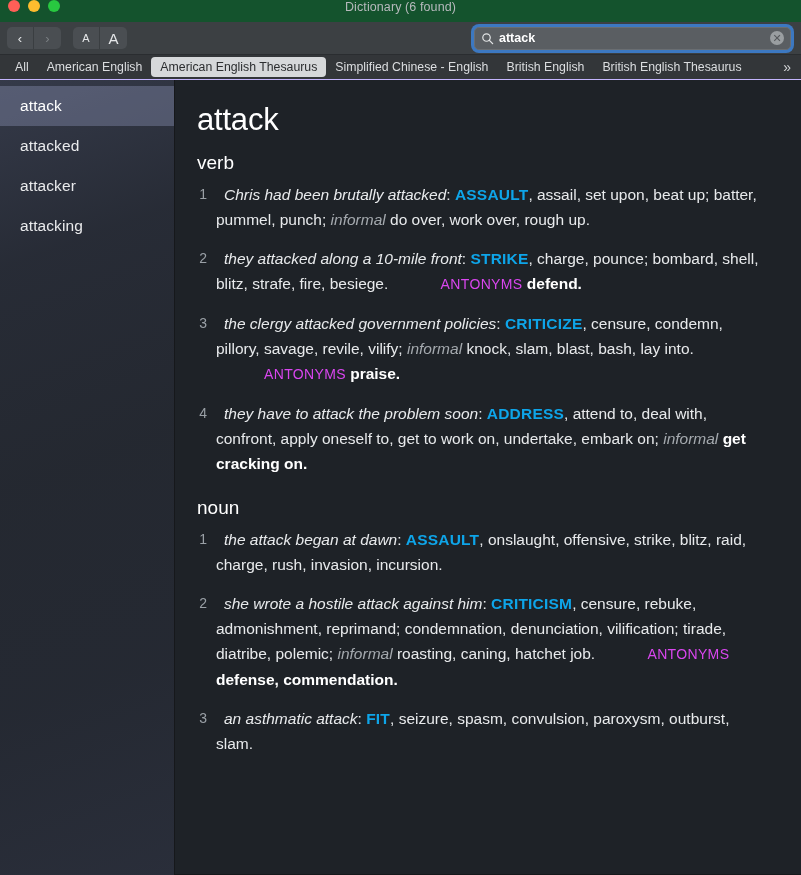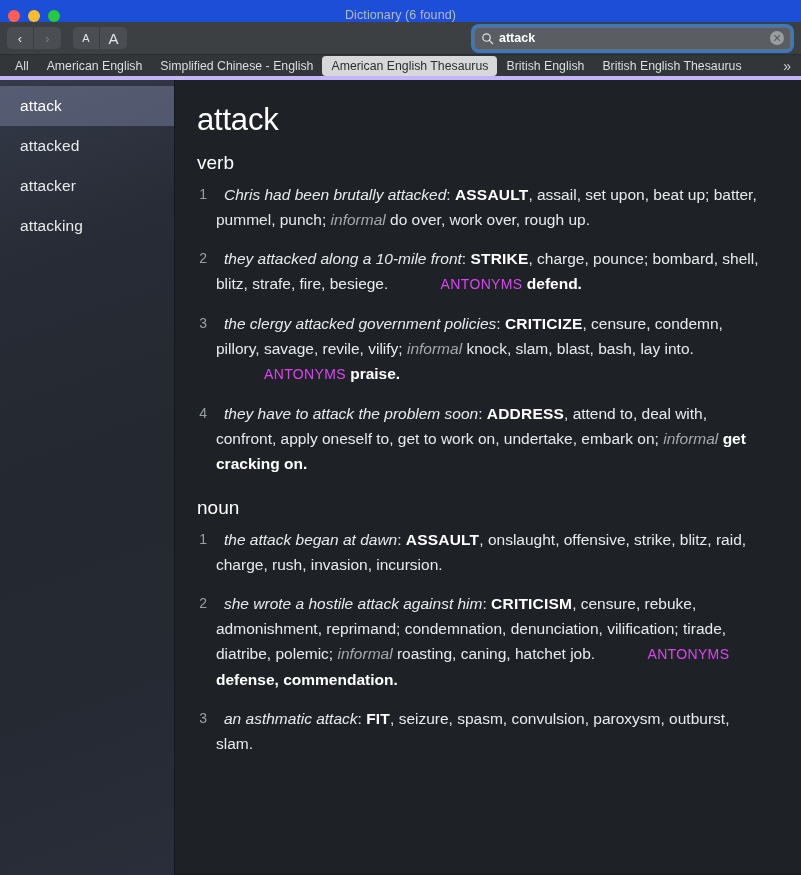--- a/index.html
+++ b/index.html
@@ -20,23 +20,23 @@
     display: flex;
     flex-direction: column;
     background: #1e2227;
   }
 
   
   .titlebar {
     position: relative;
     height: 22px;
     flex: 0 0 22px;
-    background: #1d4ed8;
-    display: flex;
-    align-items: flex-end;
+    background: #14532d;
+    display: flex;
+    align-items: flex-start;
   }
   .traffic-lights {
     display: flex;
     gap: 8px;
     padding-left: 8px;
     align-items: center;
   }
   .light {
     width: 12px; height: 12px;
     border-radius: 50%;
@@ -140,21 +140,21 @@
   }
 
   
   .tabbar {
     height: 25px;
     flex: 0 0 25px;
     background: #333639;
     display: flex;
     align-items: center;
     padding: 0 4px 0 6px;
-    border-bottom: 4px solid #c4b5fd;
+    border-bottom: 1px solid #c4b5fd;
     font-size: 12.3px;
     overflow: hidden;
   }
   .tab {
     color: #dcdee0;
     padding: 2px 9px;
     border-radius: 4px;
     white-space: nowrap;
     cursor: default;
     line-height: 16px;
@@ -245,21 +245,21 @@
     text-align: right;
     padding-right: 9px;
     line-height: 25px;
   }
   .sense-body {
     flex: 1;
     max-width: 548px;
   }
 
   .ex { font-style: italic; color: #e8eaec; margin-left: 8px; }
-  .key { font-weight: 700; color: #ffffff; letter-spacing: 0.2px; }
+  .key { font-weight: 700; color: #0ea5e9; letter-spacing: 0.2px; }
   .reg { font-style: italic; color: #a4a9ae; }
   .bold { font-weight: 700; color: #ffffff; }
   .ant {
     font-size: 14px;
     color: #d946ef;
     letter-spacing: 0.35px;
     margin-left: 48px;
   }
 
   
@@ -308,22 +308,22 @@
         <line x1="10.3" y1="10.3" x2="14.3" y2="14.3" stroke="#e9ebec" stroke-width="1.7" stroke-linecap="round"></line>
       </svg>
       <input class="search-input" type="text" value="attack" style="">
       <div class="clear-btn">✕</div>
     </div>
   </div>
 
   <div class="tabbar">
     <div class="tab">All</div>
     <div class="tab">American English</div>
+    <div class="tab active">American English Thesaurus</div>
     <div class="tab">Simplified Chinese - English</div>
-    <div class="tab active">American English Thesaurus</div>
     <div class="tab">British English</div>
     <div class="tab">British English Thesaurus</div>
     <div class="tab-overflow">»</div>
   </div>
 
   <div class="body-area">
 
     <div class="sidebar">
       <div class="result-item selected">attack</div>
       <div class="result-item">attacked</div>

